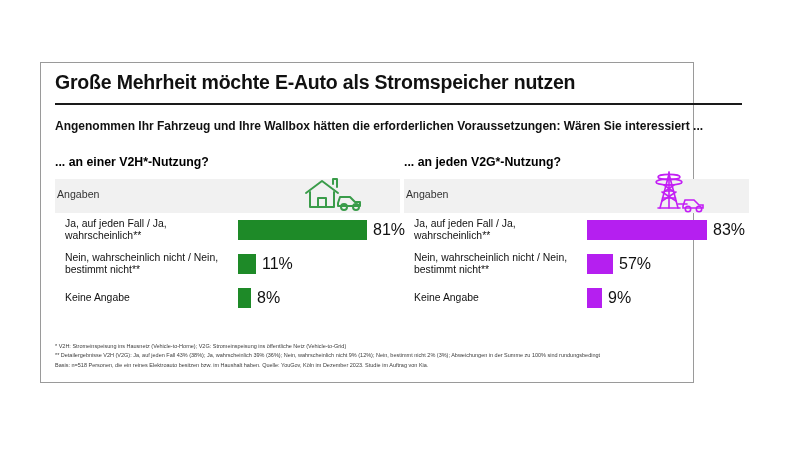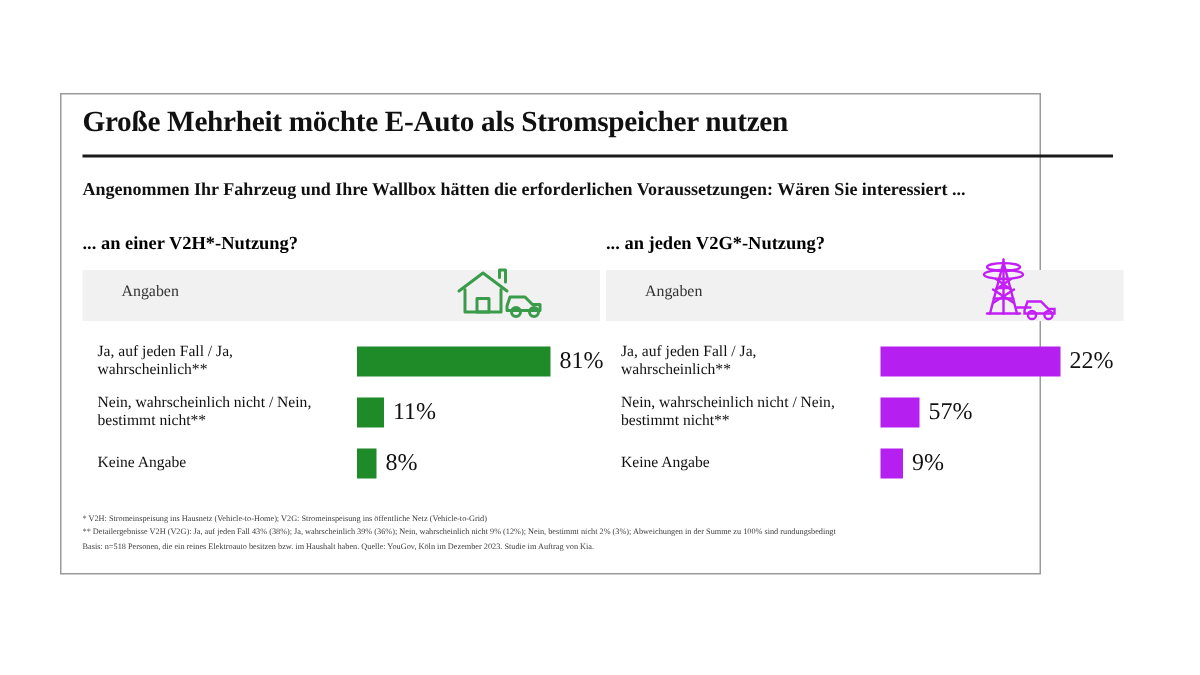--- a/index.html
+++ b/index.html
@@ -12,21 +12,20 @@
     overflow:hidden;
     position:relative;
   }
   .card{
     position:absolute;
     left:40px;top:62px;
     width:654px;height:321px;
     border:1px solid #9a9a9a;
     background:#ffffff;
     box-sizing:border-box;
-    font-family:Liberation Serif, serif;
   }
   .title{
     position:absolute;
     left:14px;top:8px;
     font-size:19.5px;
     font-weight:bold;
     letter-spacing:-0.2px;
     color:#111111;
     white-space:nowrap;
   }
@@ -58,35 +57,35 @@
     margin:0 0 10px 0;
     white-space:nowrap;
   }
   .panel-head{
     position:relative;
     height:34px;
     background:#f1f1f1;
   }
   .panel-head-label{
     position:absolute;
-    left:26px;top:9px;
+    left:2px;top:9px;
     font-size:10.6px;
     color:#333333;
   }
   .panel-head-icon{
     position:absolute;
     right:36px;top:-6px;
     width:64px;height:40px;
     display:block;
   }
   .panel.right .panel-head-icon{
     right:42px;top:-11px;
     width:58px;height:46px;
   }
-  .rows{margin-top:10px;}
+  .rows{}
   .row{
     position:relative;
     height:34px;
     display:flex;
     align-items:center;
   }
   .row-label{
     position:absolute;
     left:10px;
     width:163px;
@@ -200,21 +199,21 @@
           <circle cx="50" cy="41" r="2.7"></circle>
         </g>
       </svg>
     </div>
     <div class="rows">
 
       <div class="row">
         <div class="row-label">Ja, auf jeden Fall / Ja, wahrscheinlich**</div>
         <div class="bar-area">
           <div class="bar" style="width:120px;background:#b51ff0;"></div>
-          <div class="bar-value">22%</div>
+          <div class="bar-value">83%</div>
         </div>
       </div>
 
       <div class="row">
         <div class="row-label">Nein, wahrscheinlich nicht / Nein, bestimmt nicht**</div>
         <div class="bar-area">
           <div class="bar" style="width:26px;background:#b51ff0;"></div>
           <div class="bar-value">57%</div>
         </div>
       </div>

